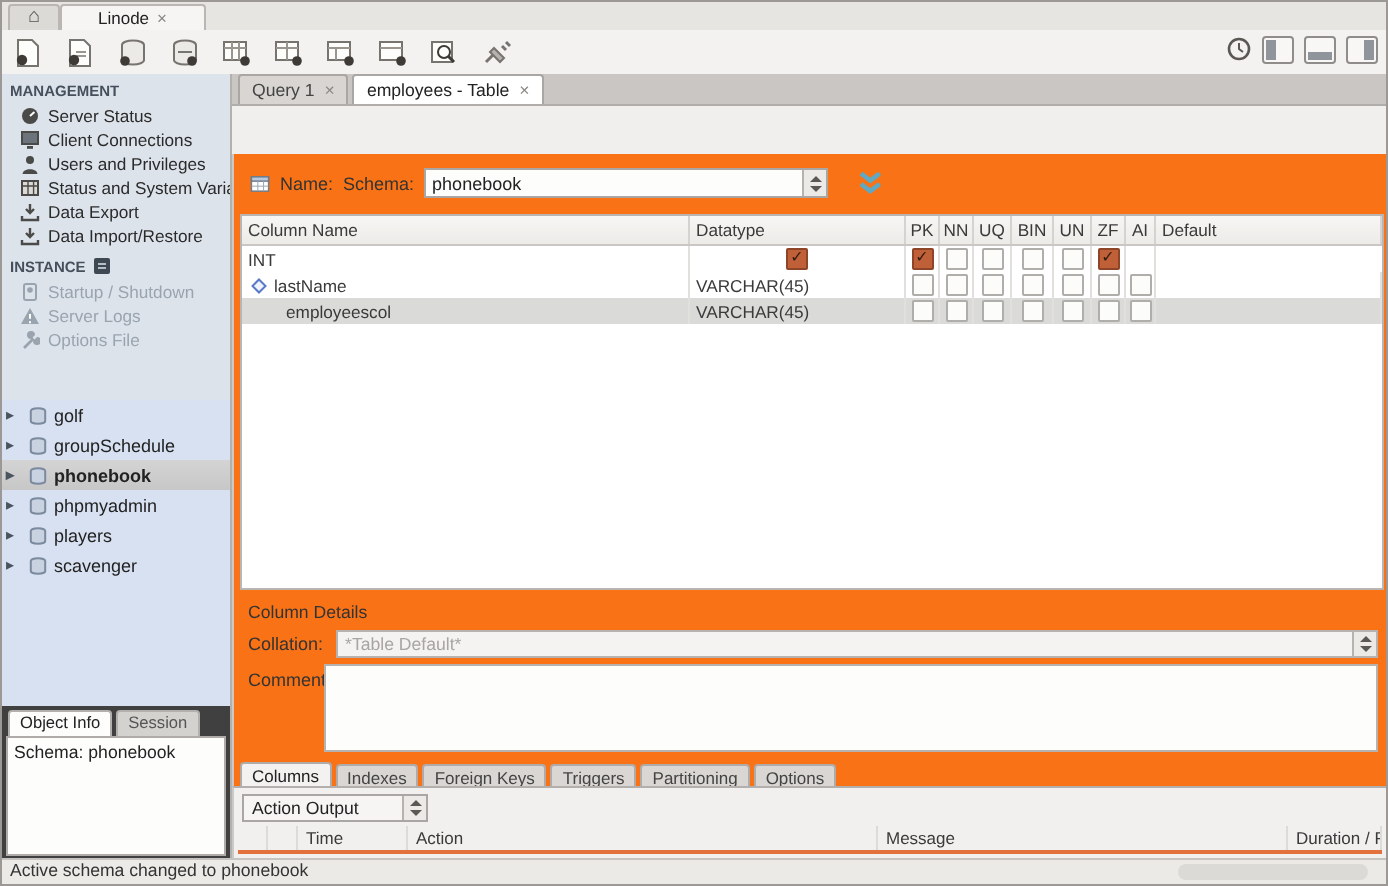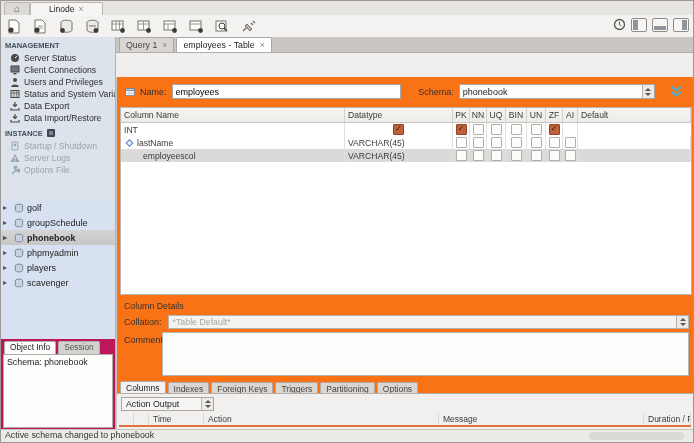--- a/index.html
+++ b/index.html
@@ -33,21 +33,21 @@
   .schemas-head .sp{flex:1;}
   .hicon{width:10px;height:10px;display:inline-flex;margin-left:3px;color:#5a6672;font-size:9px;line-height:10px;}
   .refresh-glyph::before{content:'↻';}
   .filter-box{margin:2px 4px 3px 4px;height:13px;background:#fff;border:1px solid #aeb8c4;border-radius:7px;display:flex;align-items:center;padding:0 4px;gap:3px;}
   .filter-box input{border:none;outline:none;background:transparent;font-size:8.5px;width:82px;font-family:"Liberation Sans",sans-serif;color:#333;}
   .schema-list{position:absolute;top:163px;left:0;right:0;bottom:73px;background:#d7e1f1;overflow:hidden;}
   .schema-row{display:flex;align-items:center;height:15px;gap:3px;padding-left:2px;font-size:9px;}
   .schema-row.selected{background:linear-gradient(#d4d4d4,#c7c7c7);font-weight:bold;}
   .tree-arrow{width:8px;color:#4a545e;font-size:8px;line-height:8px;}
   .tree-arrow::before{content:'▸';}
-  .info-panel{position:absolute;left:0;right:0;bottom:0;height:91px;background:#be185d;}
+  .info-panel{position:absolute;left:0;right:0;bottom:0;height:77px;background:#404040;}
   .info-tabs{display:flex;padding:2px 0 0 3px;gap:2px;height:13px;}
   .itab{font-size:8.3px;line-height:11px;padding:0 5px;border:1px solid #b2afac;border-bottom:none;border-radius:2px 2px 0 0;background:#d4d2cf;color:#555;}
   .itab.active{background:#fdfdfc;color:#222;}
   .info-content{position:absolute;left:2px;right:2px;top:15px;bottom:2px;background:#fdfdfc;border:1px solid #aeaba8;font-size:8.8px;padding:2px 3px;box-sizing:border-box;}
   
   .main{position:absolute;left:115px;top:36px;right:0;bottom:12px;}
   .editor-tabs{height:16px;background:#c9c6c3;display:flex;align-items:flex-end;padding-left:3px;gap:2px;border-bottom:1px solid #b0adaa;box-sizing:border-box;}
   .etab{height:14px;line-height:13px;padding:0 6px;font-size:8.8px;background:#d8d5d2;border:1px solid #a9a6a3;border-bottom:none;border-radius:2px 2px 0 0;display:flex;gap:5px;align-items:center;color:#444;}
   .etab.active{background:#ffffff;color:#222;}
   .editor-body{position:absolute;top:16px;left:0;right:0;height:342px;background:#f97316;border-left:1px solid #cbc8c5;box-sizing:border-box;margin-top:24px;}
@@ -402,21 +402,20 @@
     <div class="editor-body">
       <div class="name-row">
         <span class="mini" style="width:14px;">
             <svg viewBox="0 0 14 12" width="14" height="12">
               <rect x="1" y="1" width="12" height="10" fill="#fff" stroke="#6b7b8c"></rect>
               <rect x="1" y="1" width="12" height="3" fill="#b9c8dc" stroke="#6b7b8c"></rect>
               <path d="M5.5 4v7M9.5 4v7M1 7.5h12" stroke="#9aa7b5" stroke-width="0.7"></path>
             </svg>
           </span>
         <span class="lab">Name:</span>
-        <input class="txt name-input" value="employees" style="">
         <span class="lab">Schema:</span>
         <span class="dropdown">
           <span class="val">phonebook</span>
           <span class="spin">
               <span class="tri-up"></span>
               <span class="tri-dn"></span>
             </span>
         </span>
         <span class="collapse-btn">
             <svg viewBox="0 0 14 12">

